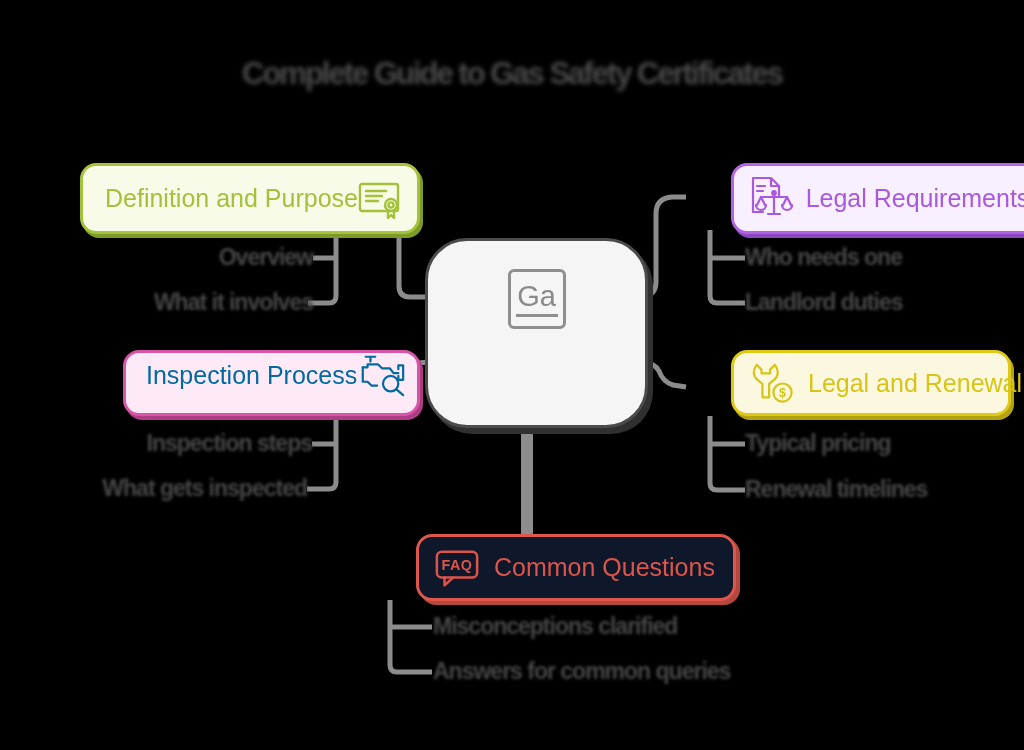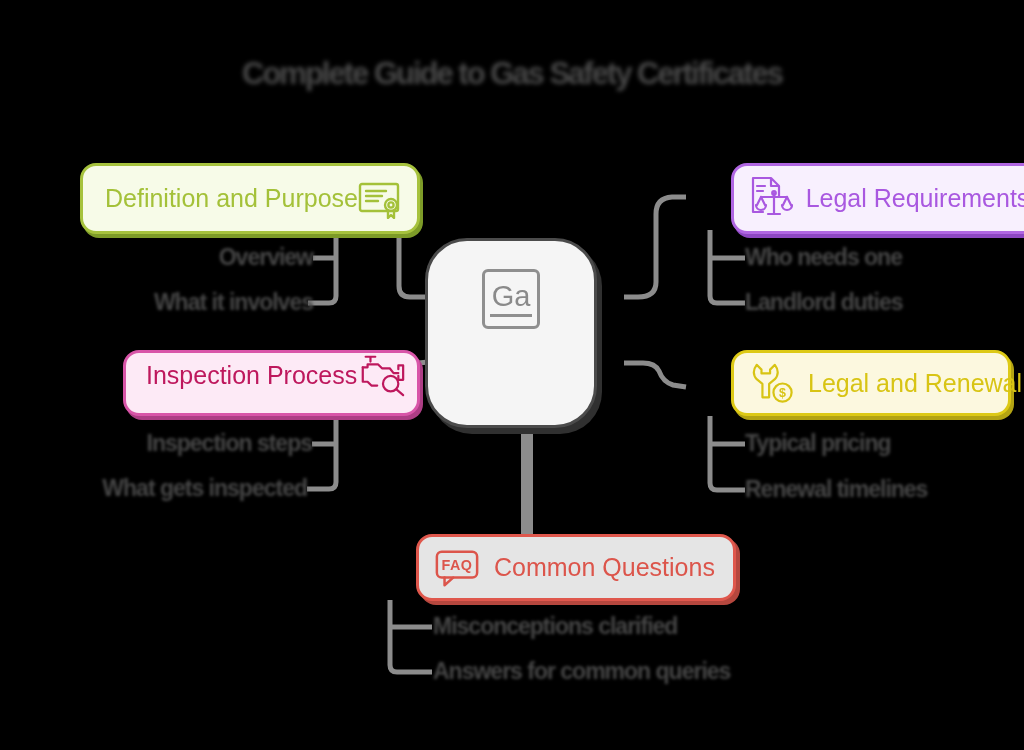--- a/index.html
+++ b/index.html
@@ -18,25 +18,25 @@
   .branch{
     position:absolute;display:flex;align-items:center;z-index:3;
     border:3px solid;border-radius:16px;box-sizing:border-box;
     font-size:25px;font-weight:400;margin-left:48px;
   }
   .branch .blabel{white-space:nowrap;}
   .branch .bicon{display:flex;align-items:center;}
   .branch svg{stroke:currentColor;fill:none;stroke-width:2.4;stroke-linecap:round;stroke-linejoin:round;}
   .b-definition{left:32px;top:163px;width:340px;height:71px;background:#f7fbe8;border-color:#a6c23d;color:#a4c139;box-shadow:3px 4px 0 #7d9b28;justify-content:space-between;padding:0 16px 0 22px;}
   .b-legal{left:683px;top:163px;width:310px;height:71px;background:#f8f0fe;border-color:#b066e2;color:#a958e0;box-shadow:3px 4px 0 #8d48c2;gap:13px;padding:0 10px 0 14px;justify-content:center;}
-  .b-inspection{left:75px;top:350px;width:297px;height:66px;background:#fdeaf6;border-color:#d855a8;color:#be185d;box-shadow:3px 4px 0 #ad3e85;justify-content:space-between;padding:0 10px 16px 20px;}
+  .b-inspection{left:75px;top:350px;width:297px;height:66px;background:#fdeaf6;border-color:#d855a8;color:#0369a1;box-shadow:3px 4px 0 #ad3e85;justify-content:space-between;padding:0 10px 16px 20px;}
   .b-cost{left:683px;top:350px;width:280px;height:66px;background:#fcf8df;border-color:#ddc916;color:#d8c414;box-shadow:3px 4px 0 #b3a313;gap:12px;padding:0 8px 0 14px;}
-  .b-questions{left:368px;top:534px;width:320px;height:67px;background:#e5e5e5;border-color:#df574c;color:#dc554b;box-shadow:4px 4px 0 #b5473e;gap:14px;padding:0 8px 0 15px;}
+  .b-questions{left:368px;top:534px;width:320px;height:67px;background:#0f172a;border-color:#df574c;color:#dc554b;box-shadow:4px 4px 0 #b5473e;gap:14px;padding:0 8px 0 15px;}
   .center-node{
-    position:absolute;left:425px;top:238px;width:172px;height:190px;z-index:3;
+    position:absolute;left:425px;top:238px;width:223px;height:190px;z-index:3;
     background:#f5f5f5;border:3px solid #4b4b4b;border-radius:42px;box-sizing:border-box;
     box-shadow:5px 6px 0 #303030;text-align:center;
   }
   .ga-box{
     width:58px;height:60px;margin:28px auto 8px;border:3px solid #8f8f8f;border-radius:6px;
     display:flex;flex-direction:column;align-items:center;justify-content:center;box-sizing:border-box;
   }
   .ga-sym{font-size:29px;color:#8a8a8a;line-height:1;}
   .ga-underline{width:42px;height:3px;background:#8f8f8f;margin-top:3px;}
   .node-label{font-size:25px;color:#9c9c9c;line-height:31px;}

